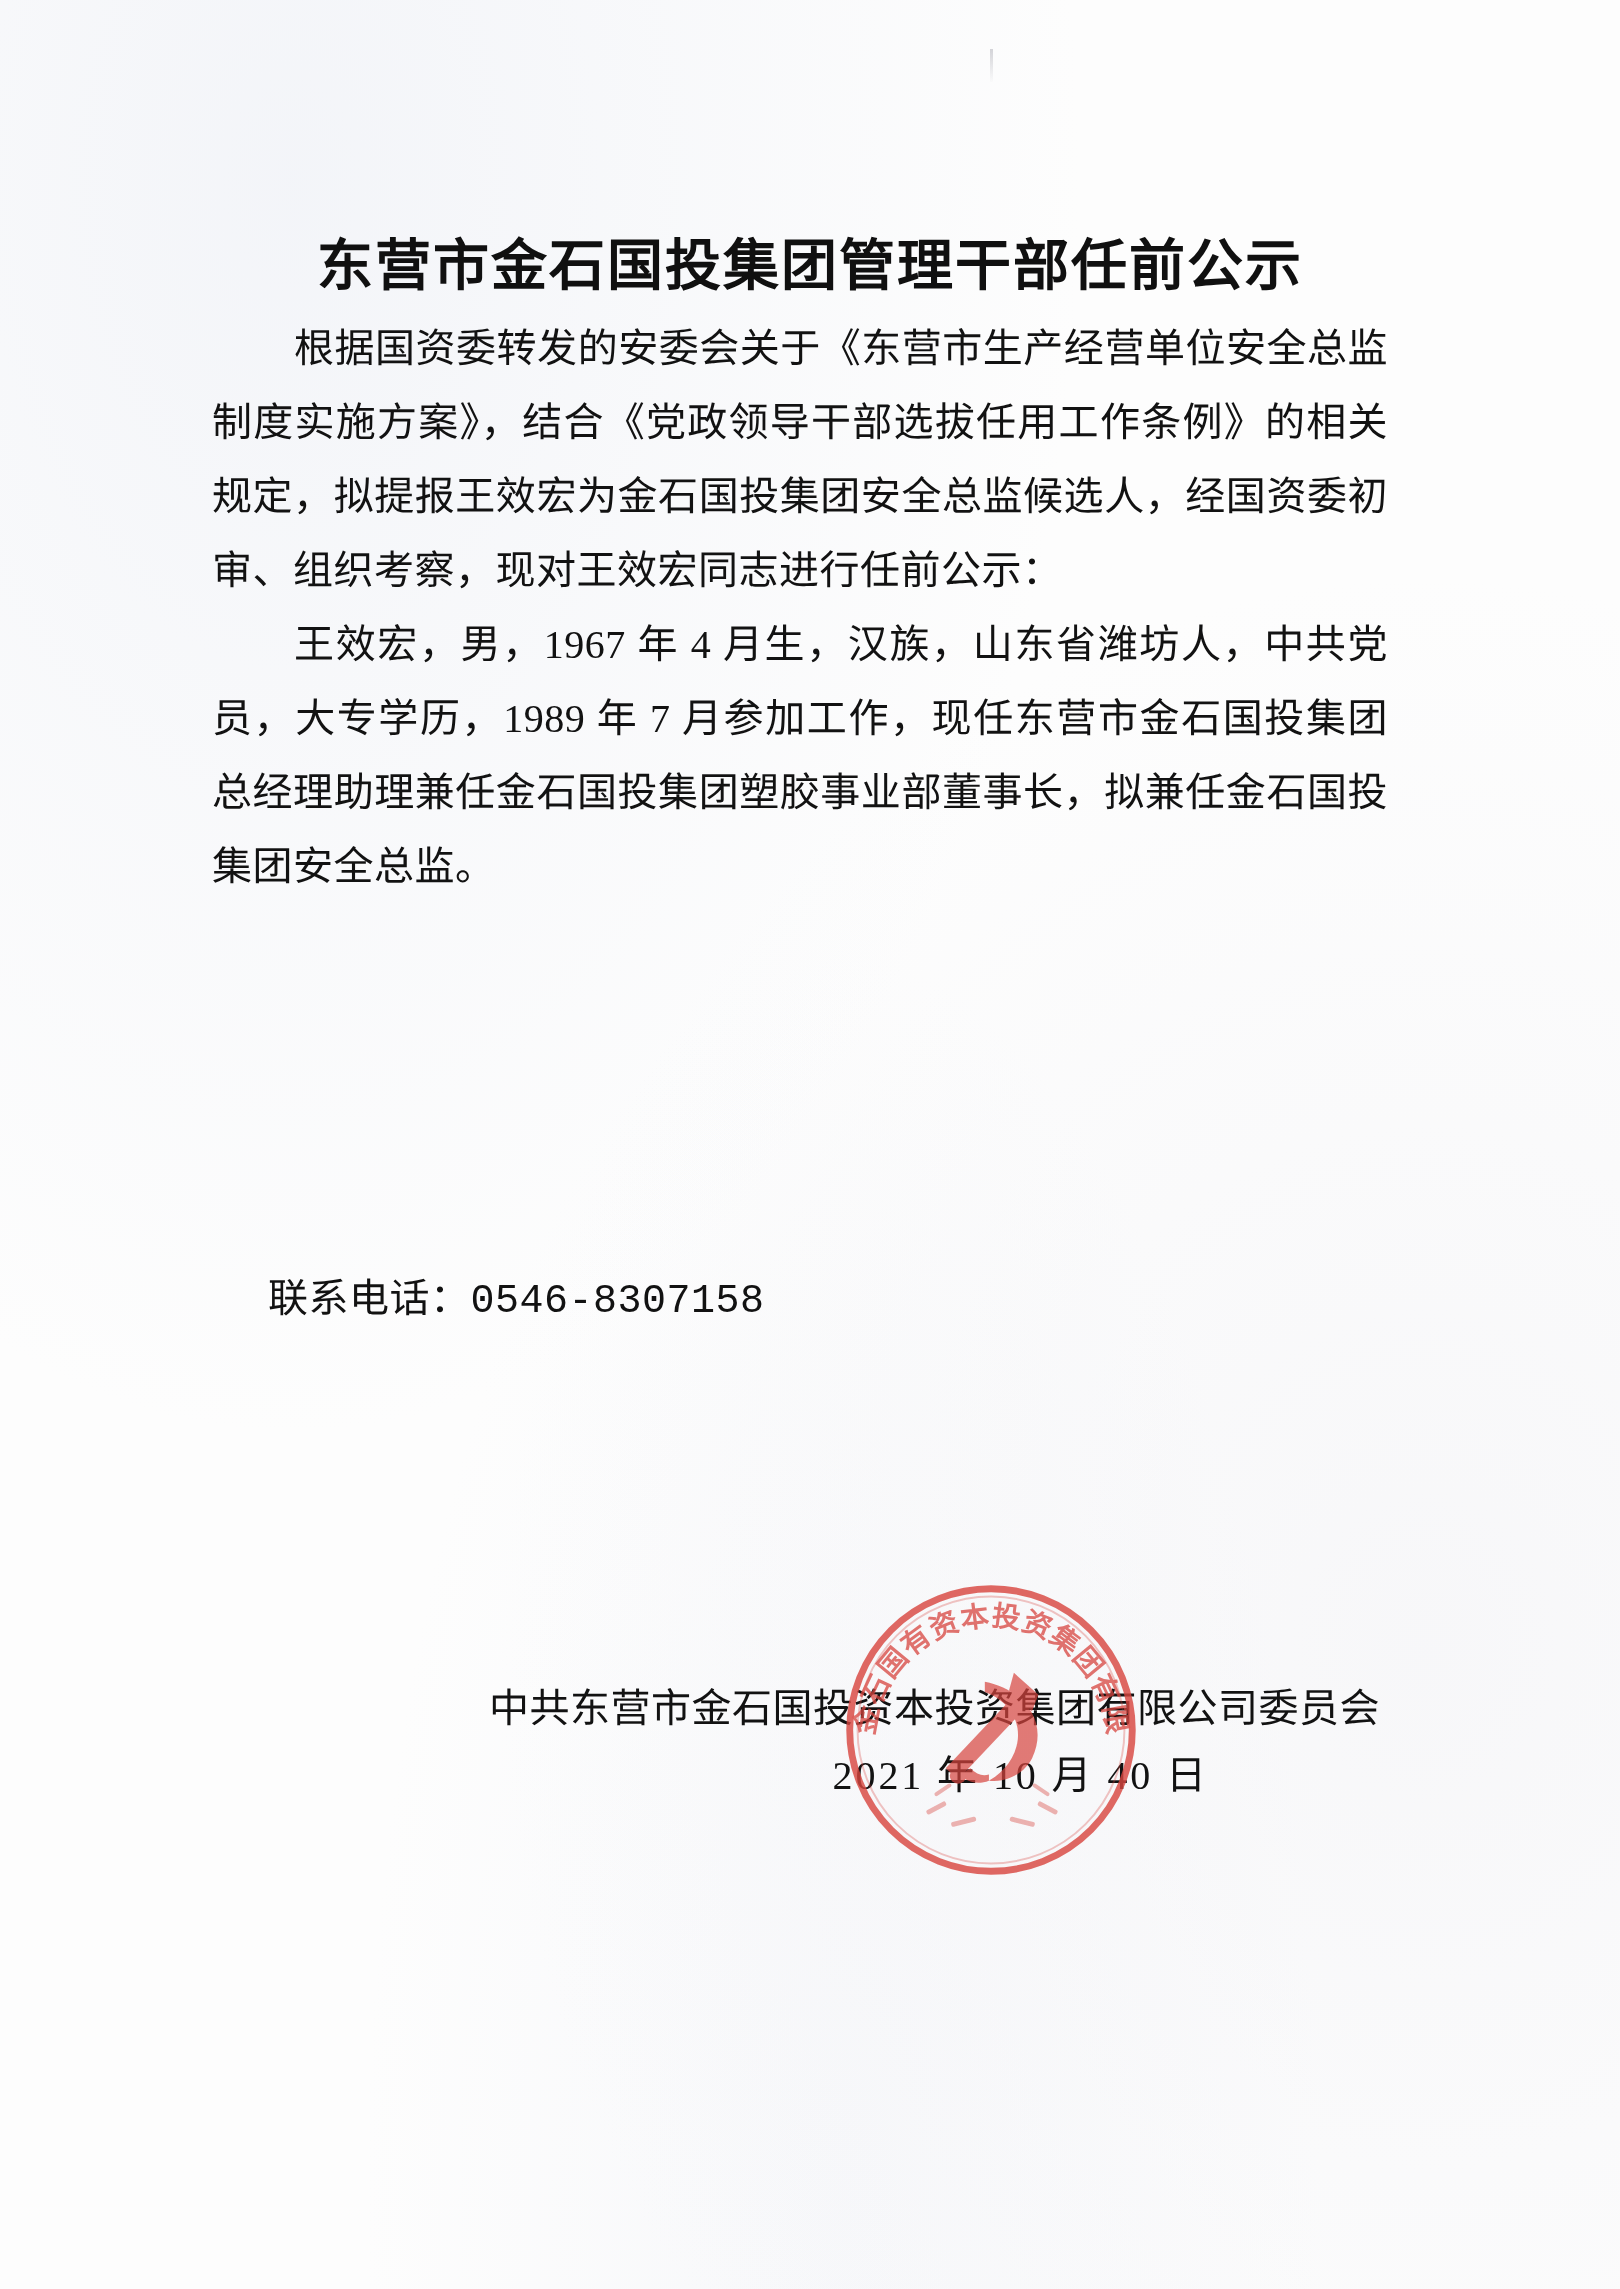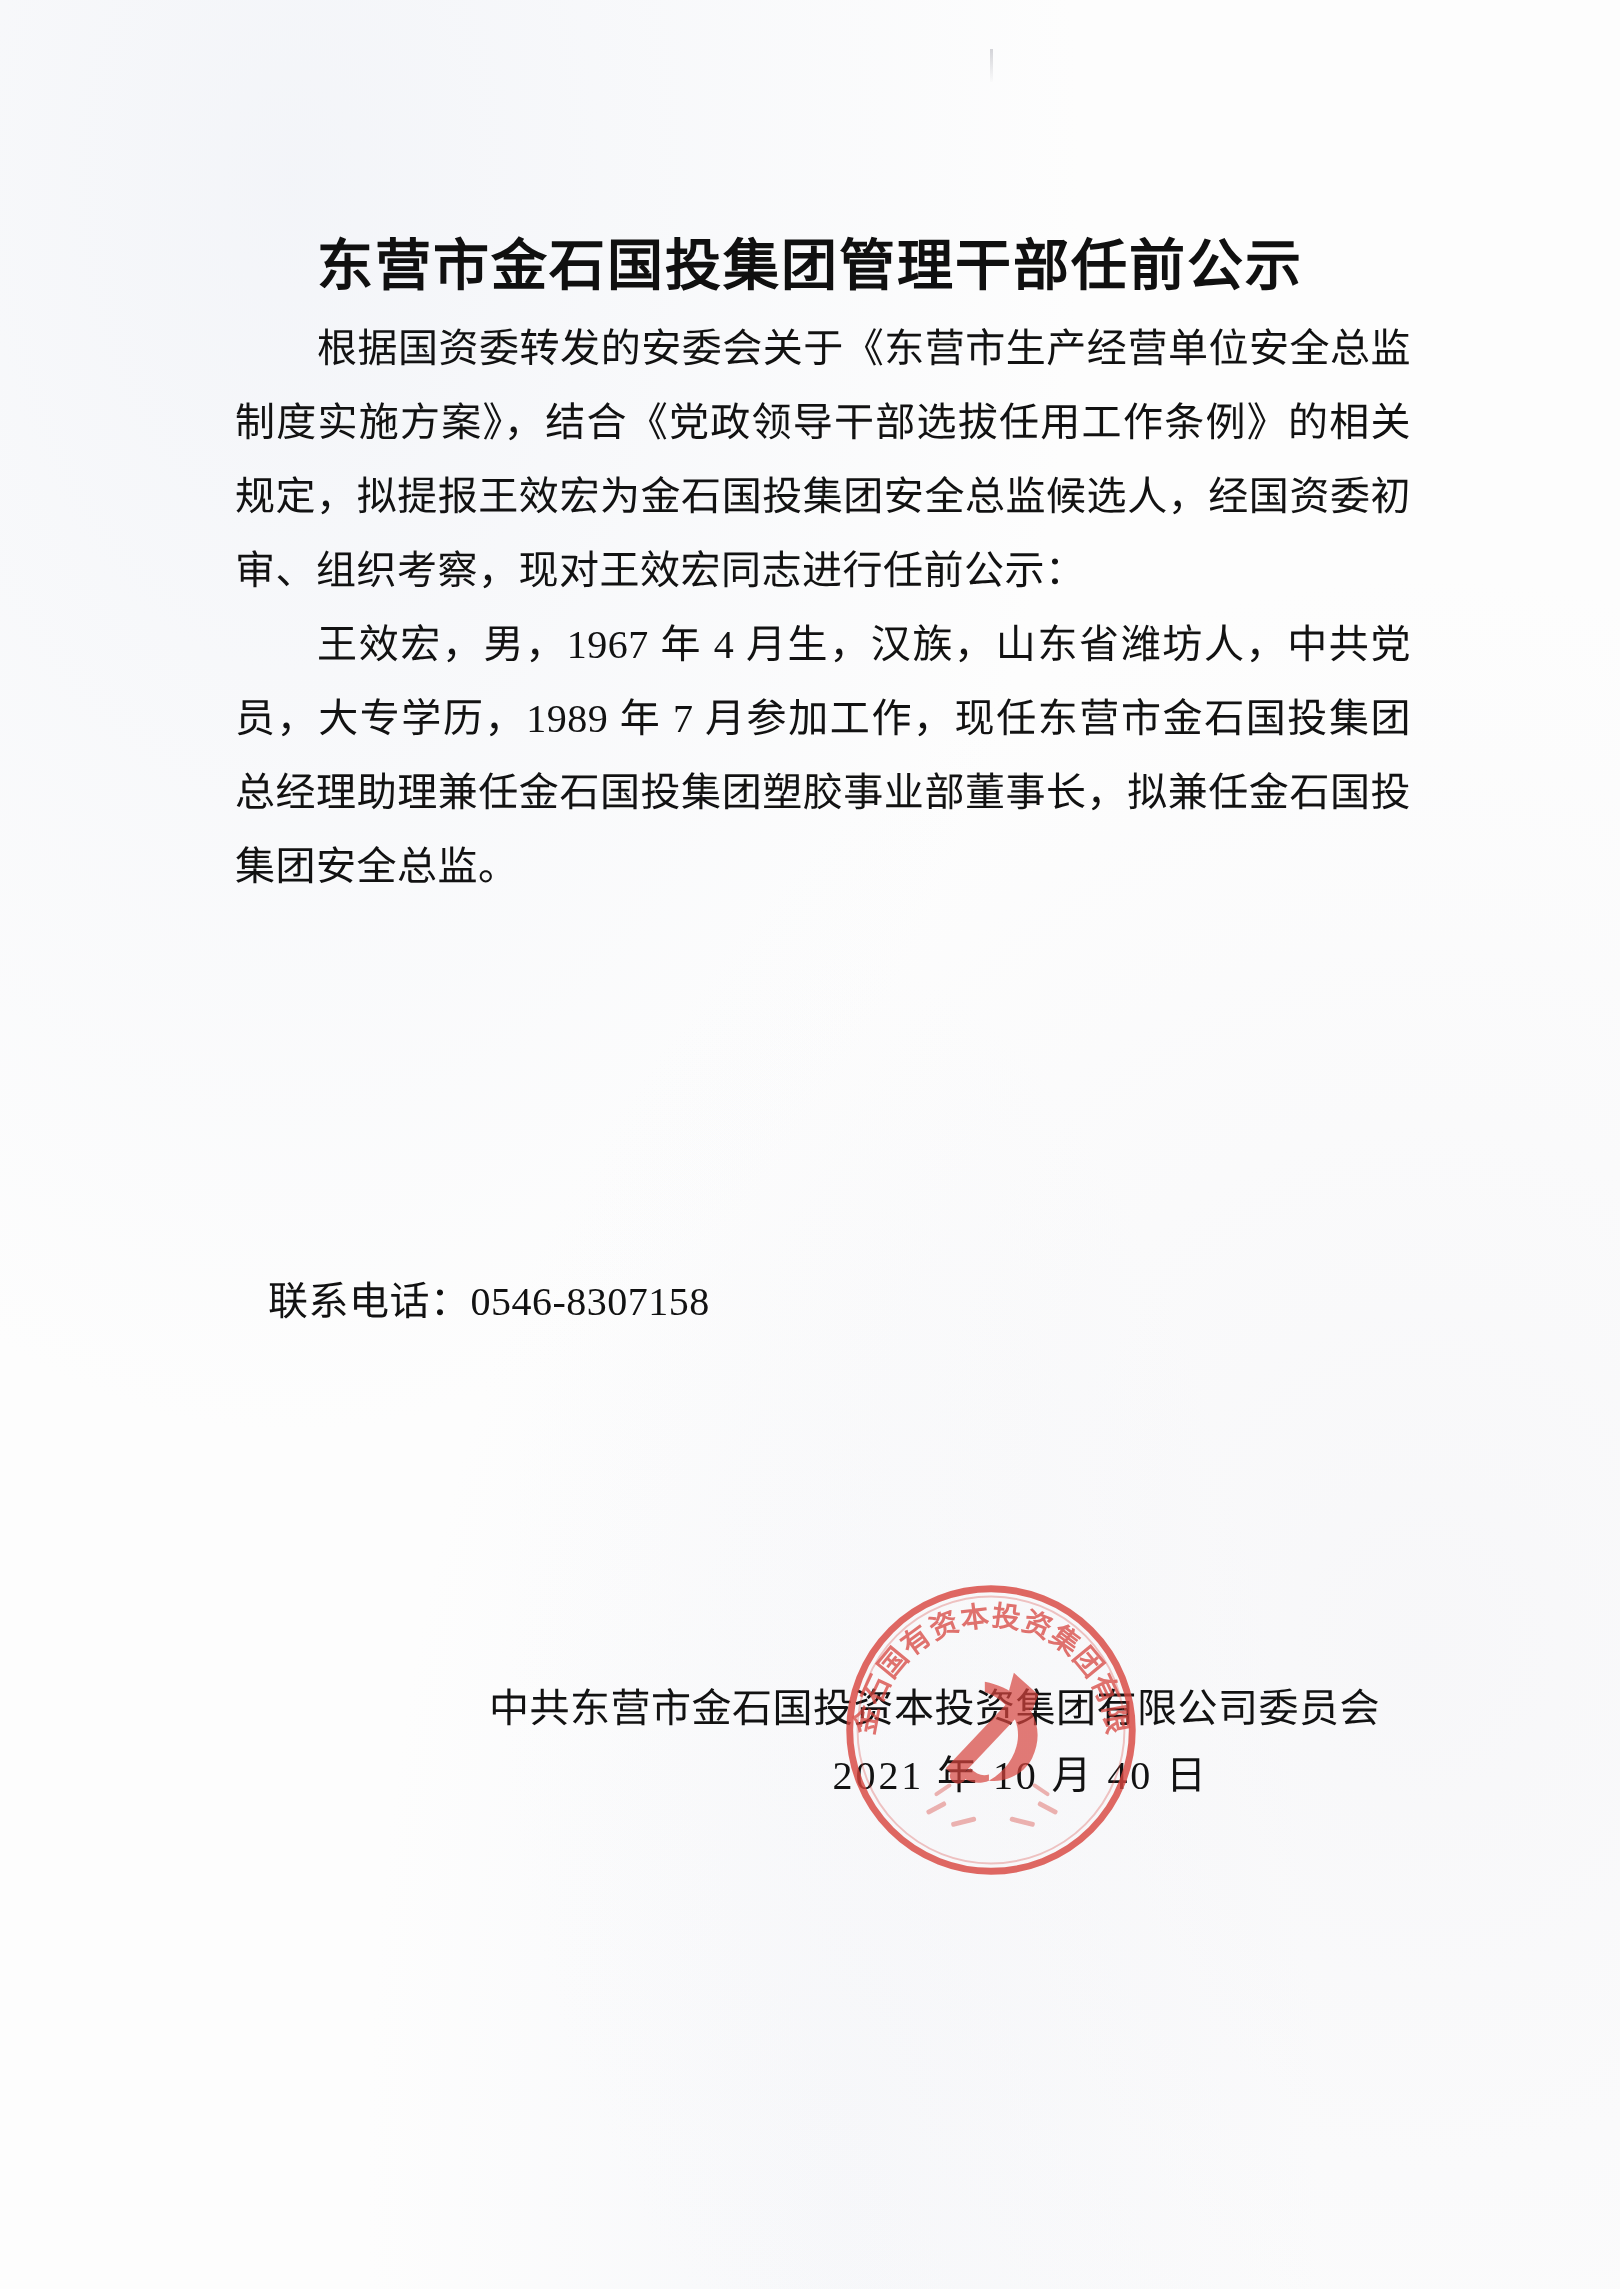--- a/index.html
+++ b/index.html
@@ -55,21 +55,21 @@
     font-family: "DejaVu Sans", "Liberation Sans", sans-serif;
     font-weight: 700;
     font-size: 56px;
     letter-spacing: 2px;
     color: #101010;
     white-space: nowrap;
   }
 
   .body-block {
     position: absolute;
-    left: 235px;
+    left: 212px;
     top: 312px;
     width: 1176px;
   }
 
   p.para {
     margin: 0 0 0 0;
     font-size: 40px;
     line-height: 74px;
     color: #121212;
     text-align: justify;
@@ -79,21 +79,21 @@
     font-family: "Liberation Serif", "DejaVu Serif", serif;
   }
   .contact-line {
     margin: 0;
     font-size: 40px;
     line-height: 76px;
     color: #121212;
     text-indent: 41px;
     letter-spacing: 0.5px;
     white-space: nowrap;
-    font-family: Liberation Serif, serif;
+    font-family: Liberation Mono, monospace;
   }
   .contact-block {
     position: absolute;
     left: 227px;
     top: 1264px;
     width: 1176px;
   }
 
   .signature-block {
     position: absolute;

